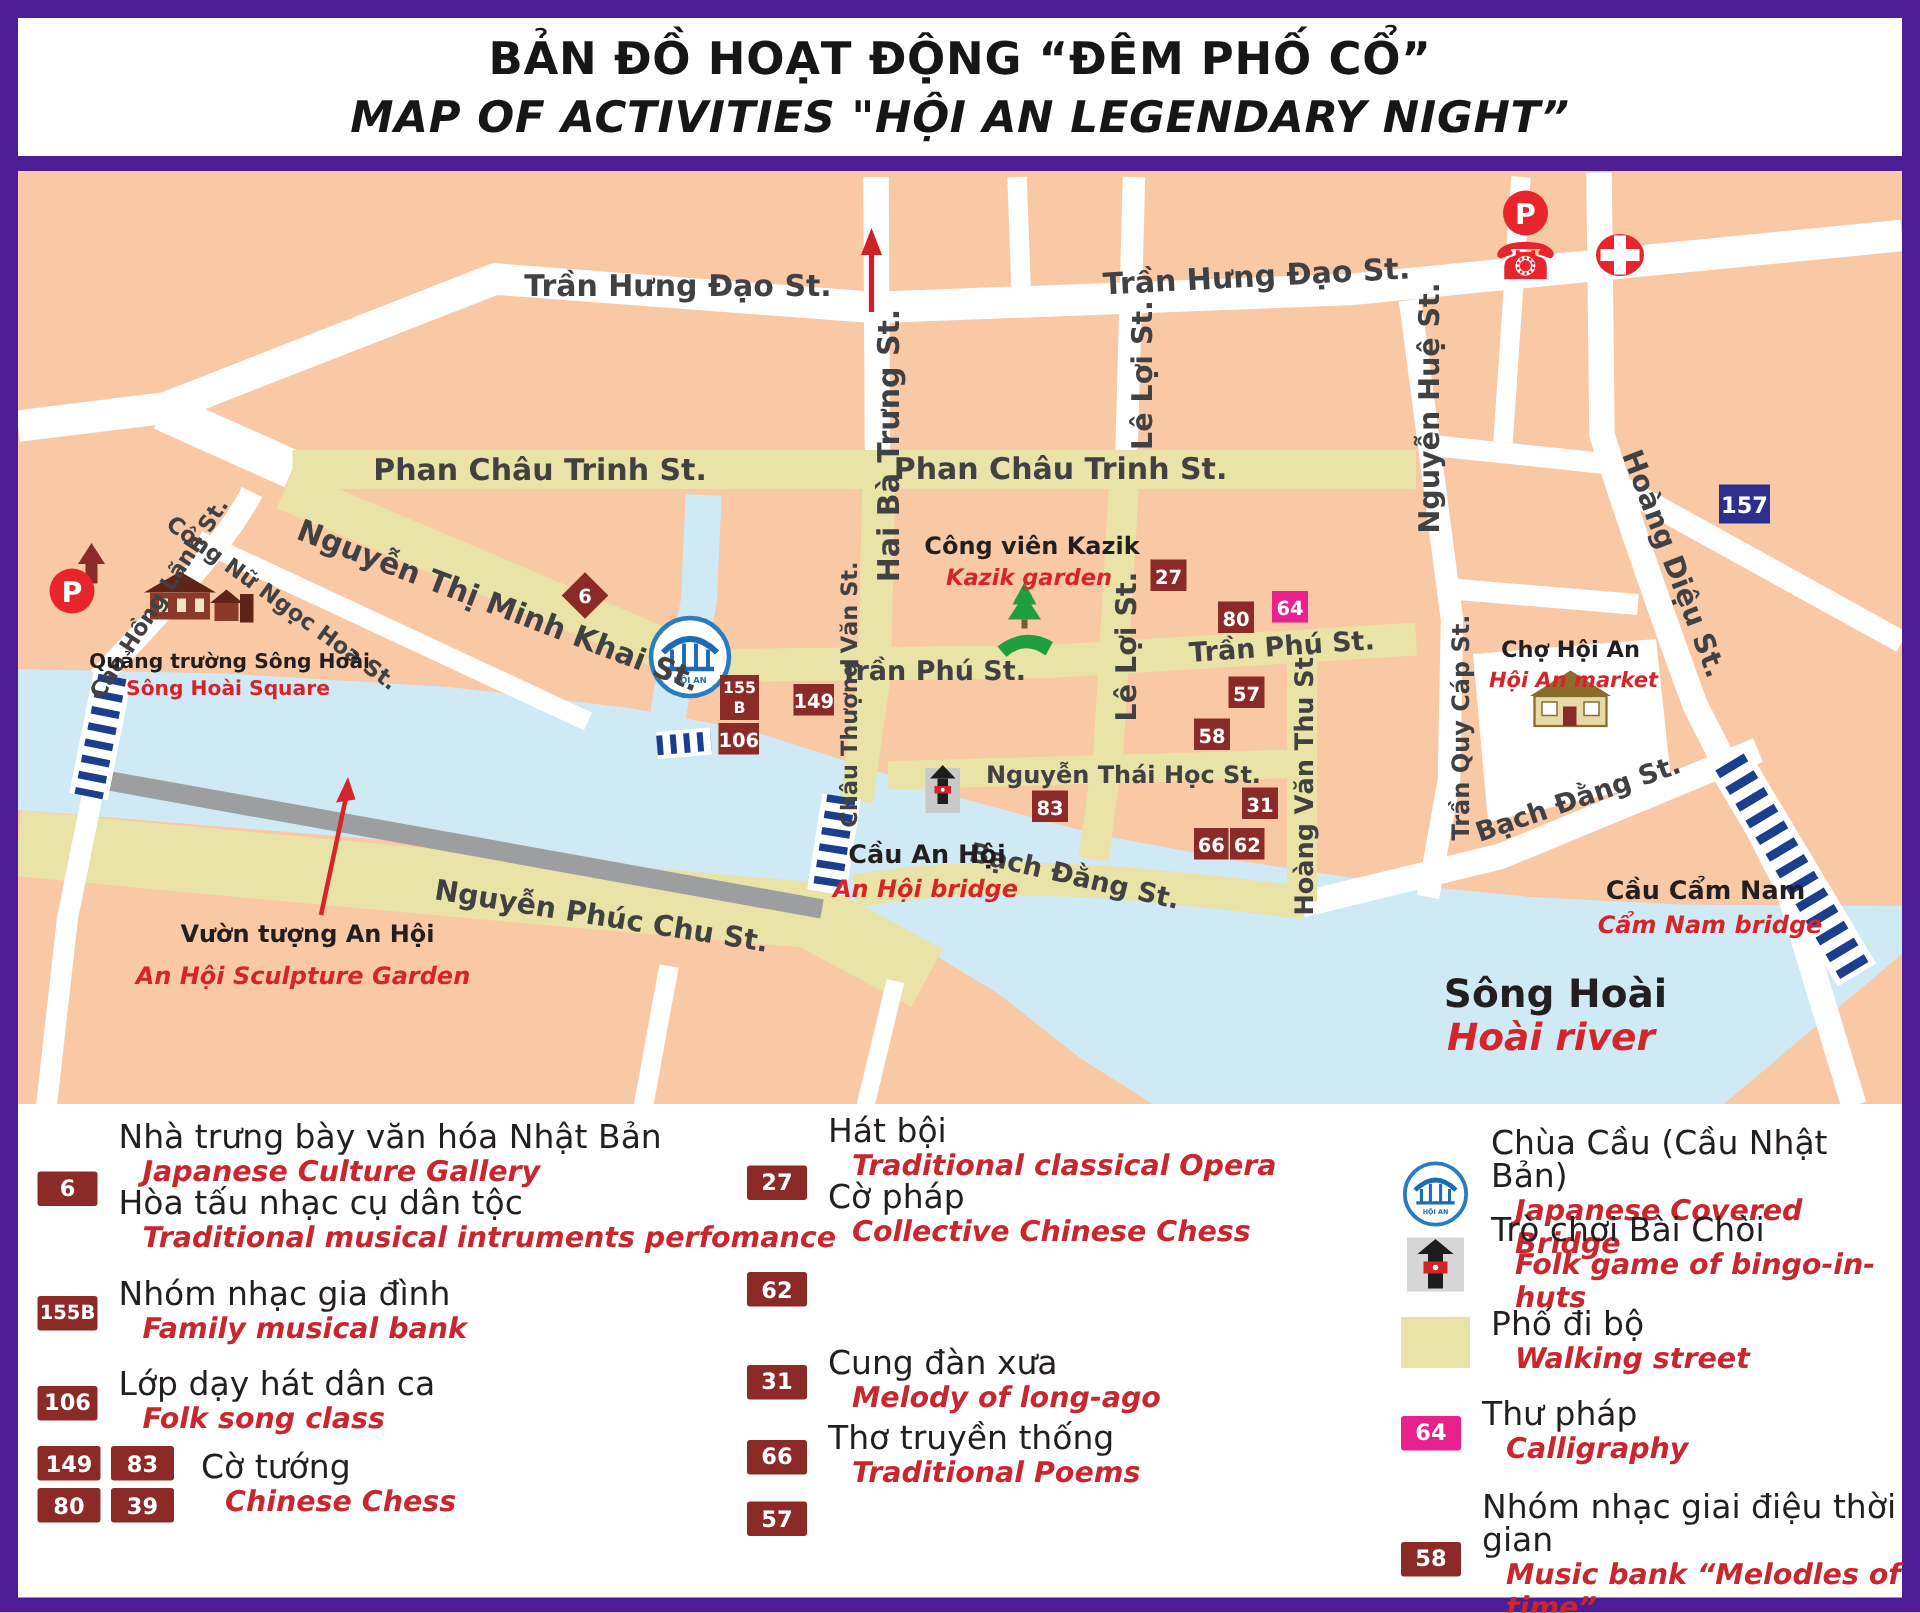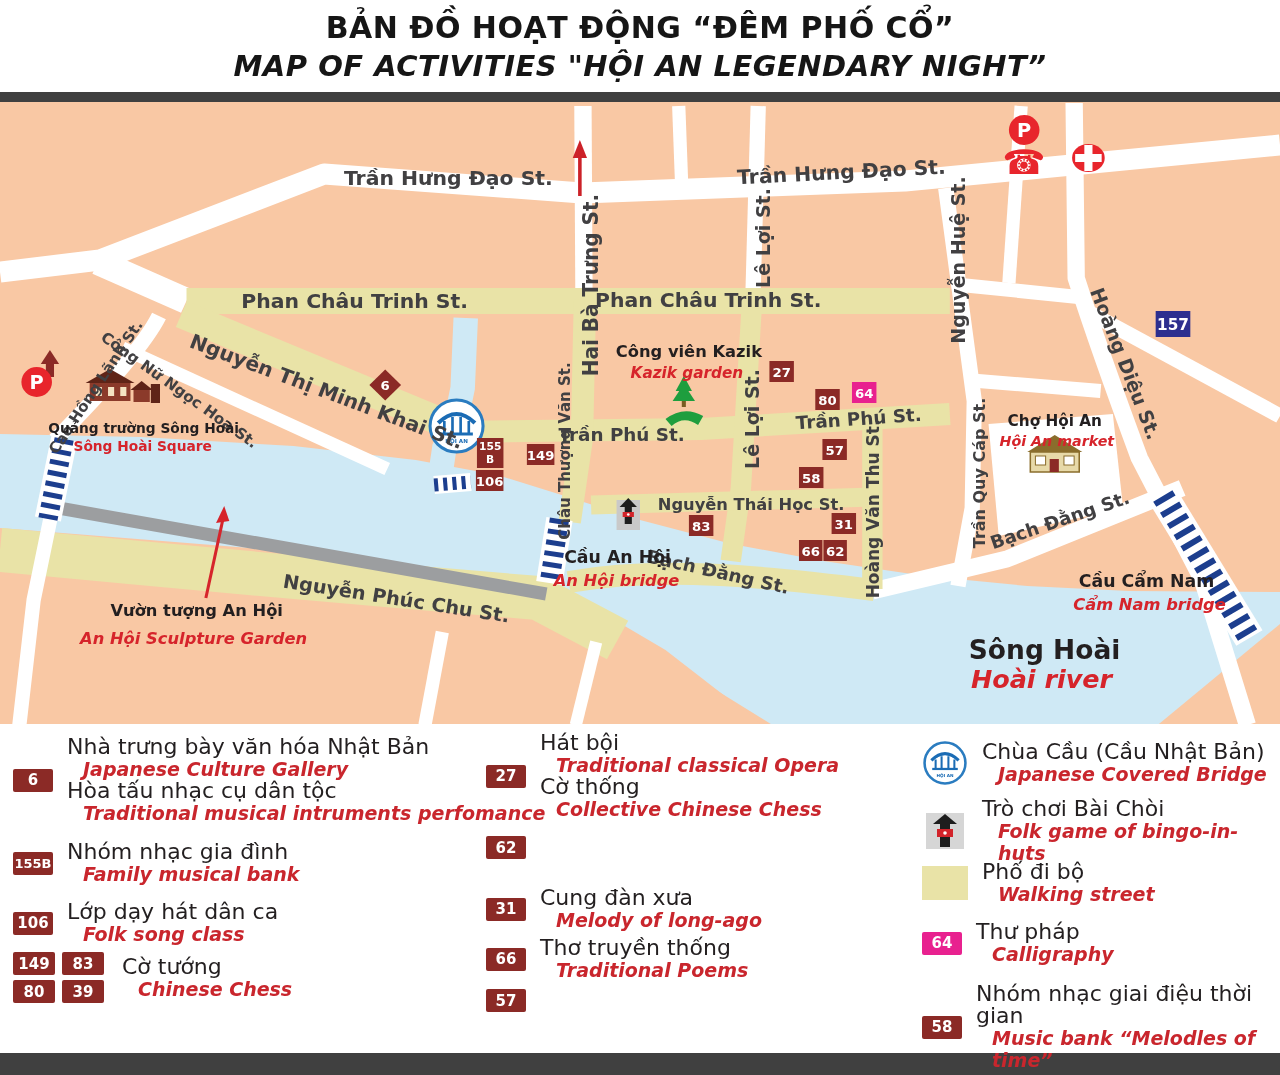--- a/index.html
+++ b/index.html
@@ -1,17 +1,17 @@
 <!DOCTYPE html>
 <html><head>
 <meta charset="utf-8">
 <style>
   html,body{margin:0;padding:0;background:#fff;}
   body{width:1280px;height:1075px;position:relative;font-family:"DejaVu Sans",sans-serif;}
-  .frame{position:absolute;inset:0;background:#404040;box-sizing:border-box;}
+  .frame{position:absolute;inset:0;background:#4c1d95;padding:12px;box-sizing:border-box;}
   .title-box{height:92px;background:#ffffff;display:flex;flex-direction:column;align-items:center;justify-content:center;gap:4px;}
   .title-vi{font-size:30px;font-weight:bold;color:#161616;letter-spacing:.5px;}
   .title-en{font-size:29px;font-weight:bold;font-style:italic;color:#161616;letter-spacing:.5px;}
   .map{height:622px;margin-top:10px;position:relative;background:#f9c8a4;overflow:hidden;}
   .map svg{display:block;width:100%;height:100%;}
   .map text{font-family:"DejaVu Sans",sans-serif;}
   .street-label{fill:#414042;font-weight:600;}
   .place-vi{fill:#231f20;font-weight:bold;}
   .place-en{fill:#d6242b;font-weight:bold;font-style:italic;}
   .place-en-up{fill:#d6242b;font-weight:bold;}
@@ -313,21 +313,21 @@
       </div>
     </div>
 
     <div class="l-item" style="left:486px;top:8px">
       <div class="l-badges">
           <span class="badge">27</span>
         </div>
       <div class="l-text">
         <div class="vi">Hát bội</div>
         <div class="en">Traditional classical Opera</div>
-        <div class="vi">Cờ thống</div>
+        <div class="vi">Cờ pháp</div>
         <div class="en">Collective Chinese Chess</div>
       </div>
     </div>
     <div class="l-item" style="left:486px;top:112px">
       <div class="l-badges">
           <span class="badge">62</span>
         </div>
     </div>
     <div class="l-item" style="left:486px;top:163px">
       <div class="l-badges">

